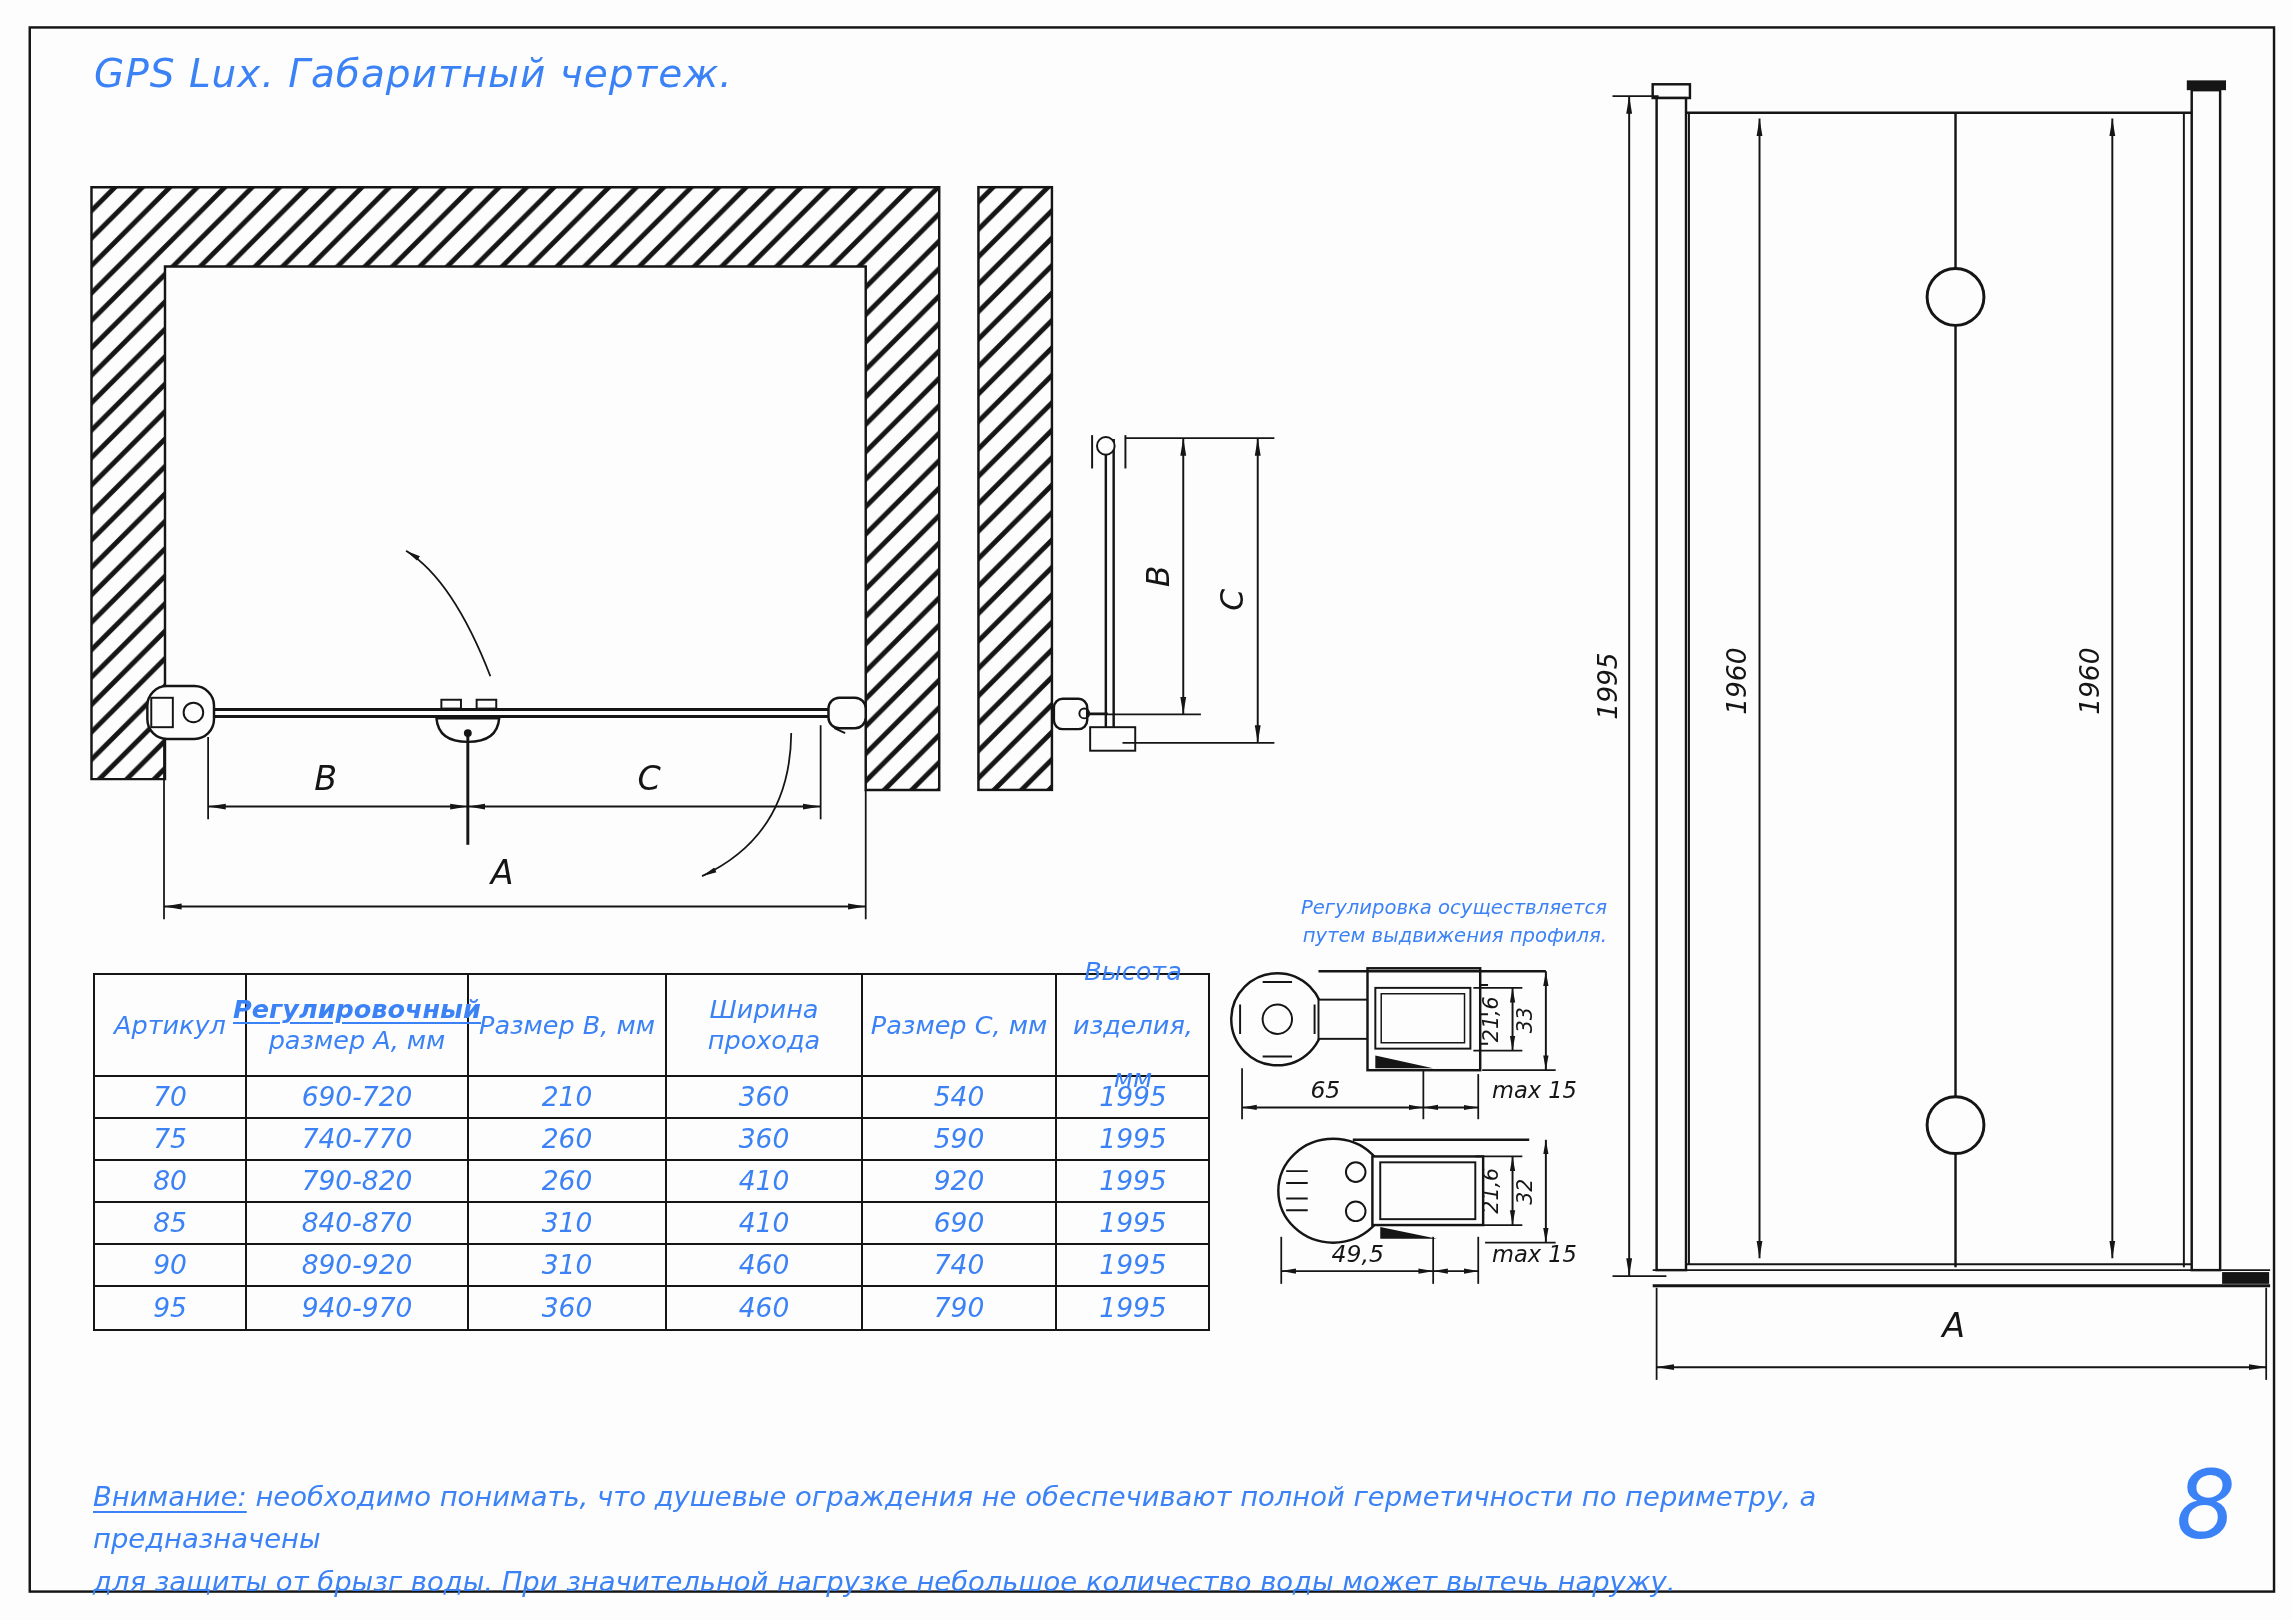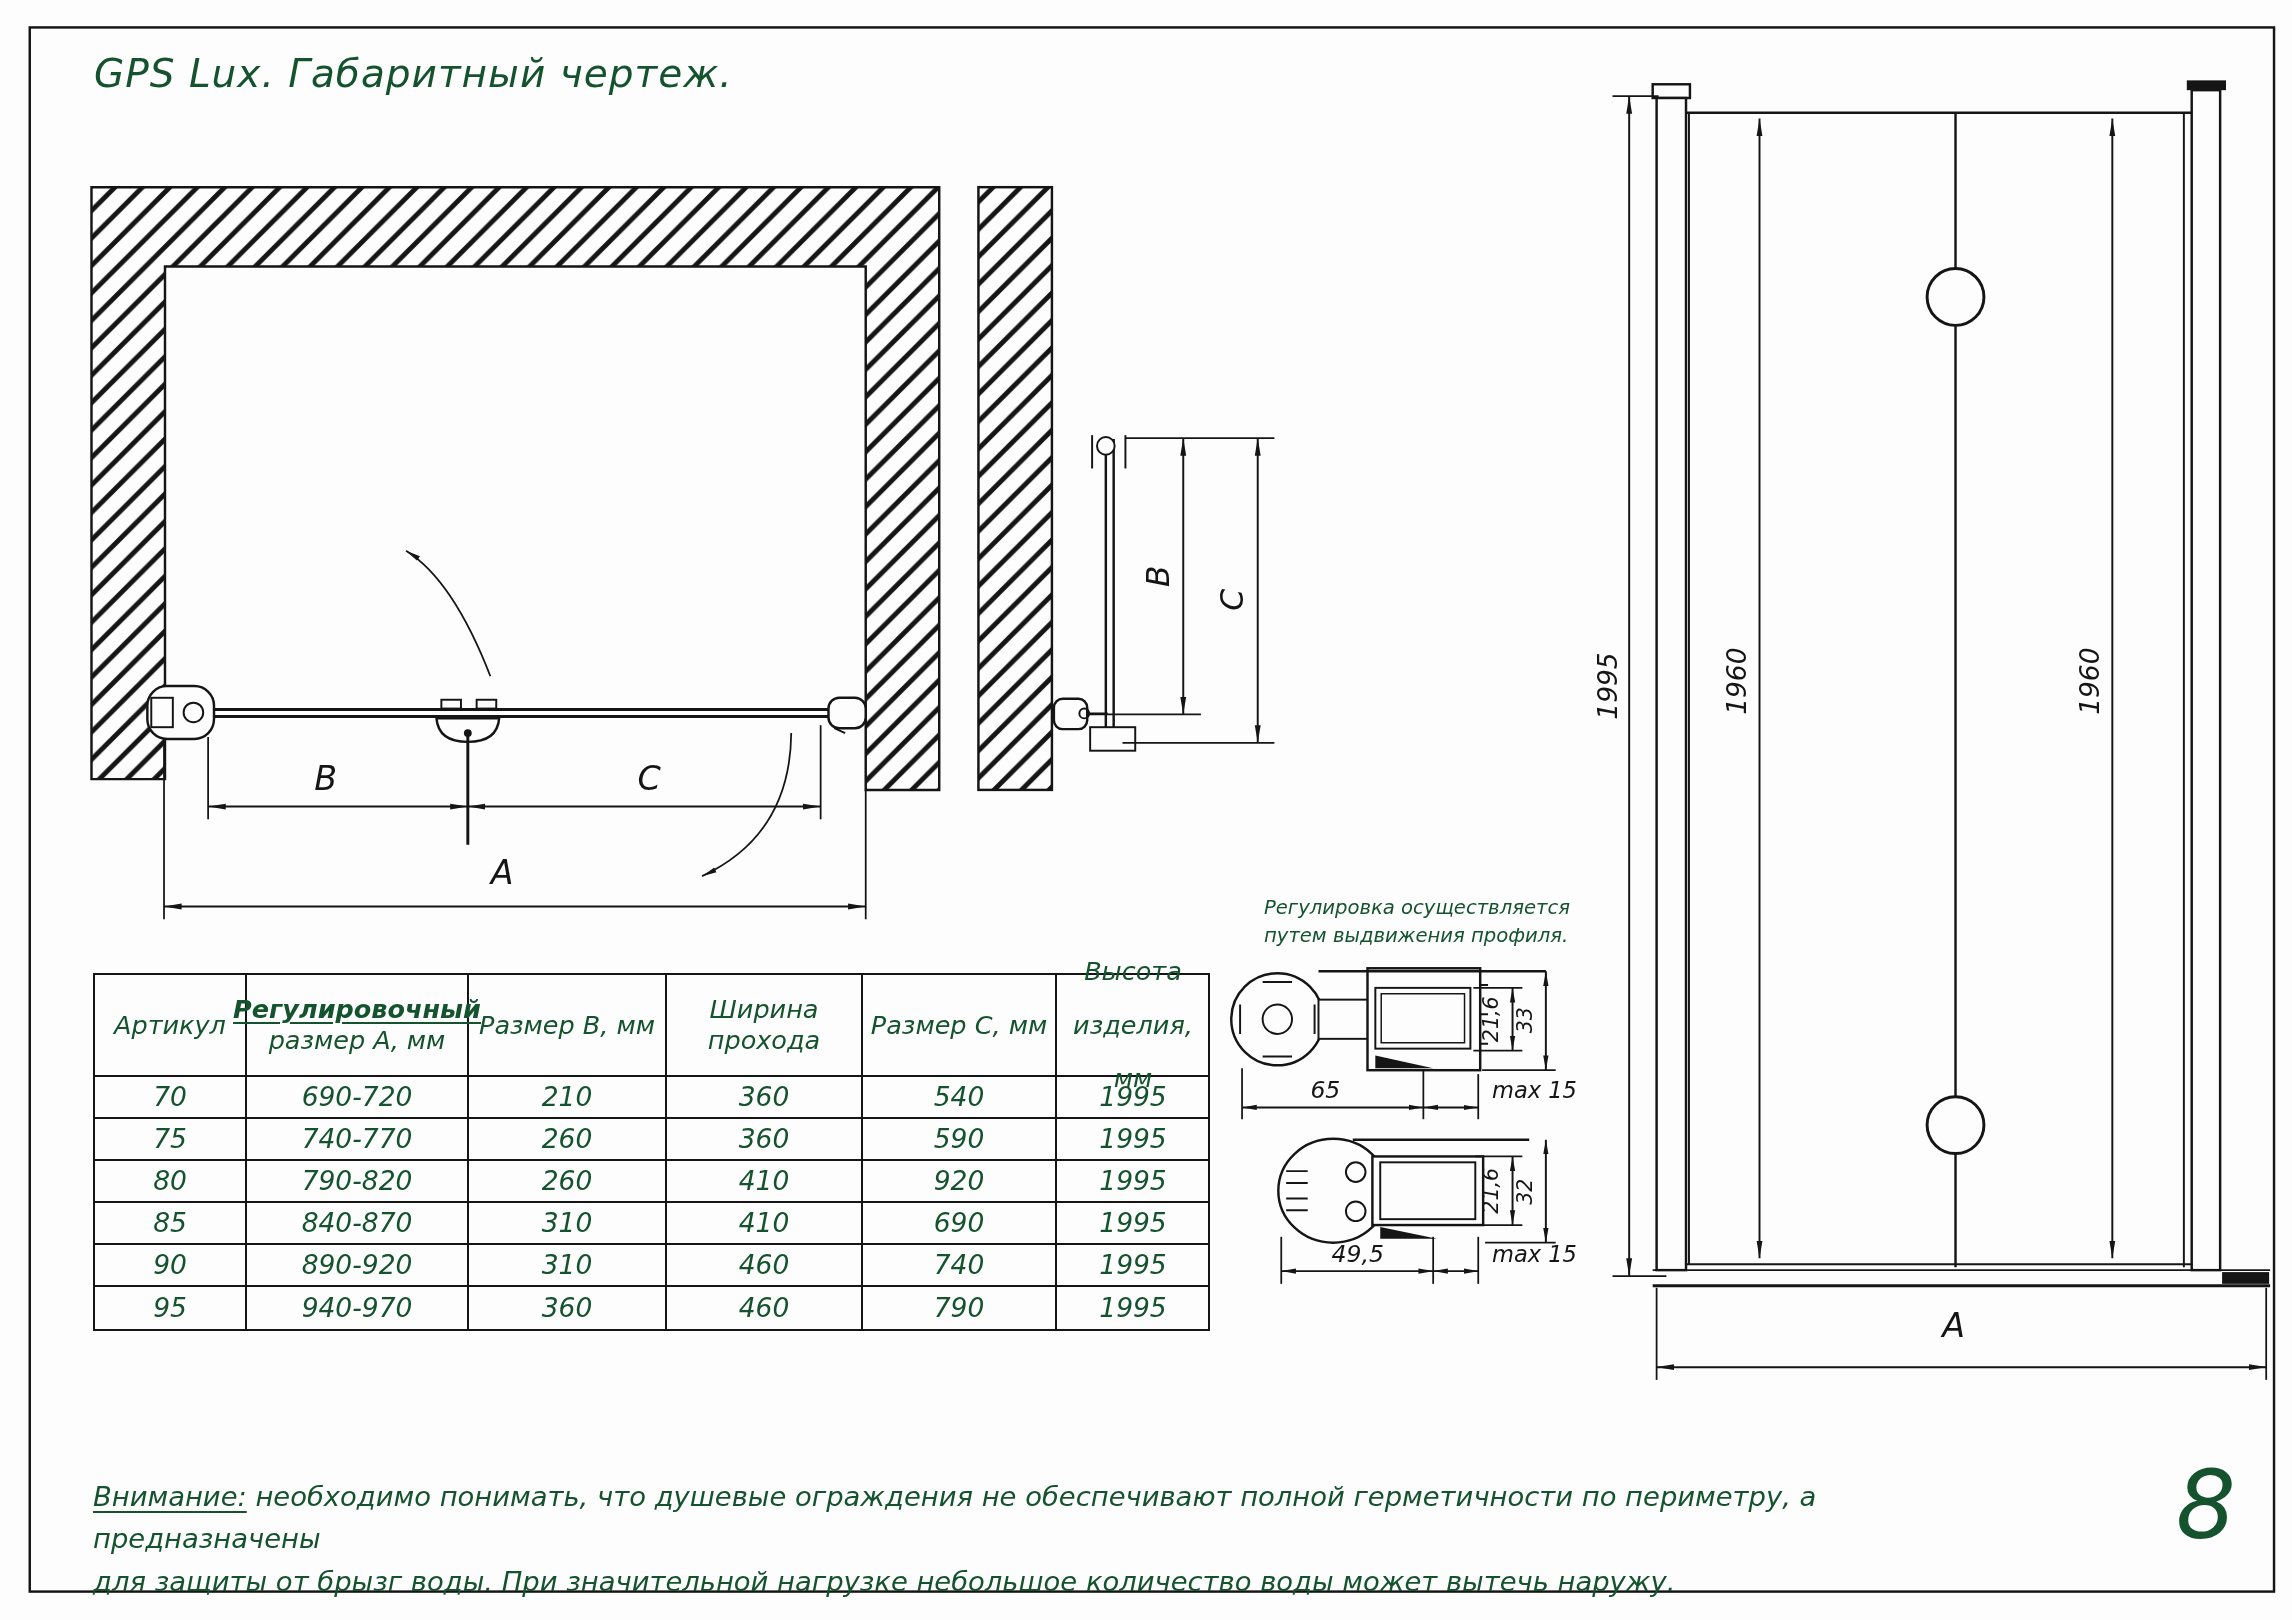--- a/index.html
+++ b/index.html
@@ -1,22 +1,22 @@
 <!DOCTYPE html>
 <html><head>
 <meta charset="utf-8">
 <style>
   html,body{margin:0;padding:0;background:#e8e8e8;}
   #page{position:relative;width:2293px;height:1620px;background:#fdfdfd;overflow:hidden;
-        font-family:"DejaVu Sans",sans-serif;color:#14532d;}
+        font-family:"DejaVu Sans",sans-serif;color:#3b82f6;}
   #page *{box-sizing:border-box;}
   svg{position:absolute;left:0;top:0;}
   .svgtext{font-family:"DejaVu Sans",sans-serif;font-style:italic;fill:#151515;}
   #title{position:absolute;left:94px;top:51px;font-size:39px;font-style:italic;letter-spacing:1px;}
-  #note{position:absolute;left:1264px;top:894px;width:343px;text-align:left;
+  #note{position:absolute;left:1264px;top:894px;width:343px;text-align:right;
         font-size:19.6px;font-style:italic;line-height:1.45;}
   
   #spec-table{position:absolute;left:93px;top:973px;width:1117px;
     display:grid;grid-template-columns:152px 222px 198px 196px 194px 152px;
     grid-auto-rows:42px;grid-template-rows:102px;border:2.9px solid #151515;background:#fdfdfd;}
   .cell{border-right:2px solid #151515;border-bottom:2px solid #151515;
         display:flex;flex-direction:column;align-items:center;justify-content:center;
         font-style:italic;font-size:25.5px;line-height:1.2;text-align:center;}
   .cell:nth-child(6n){border-right:none;gap:23px;}
   .cell.last-row{border-bottom:none;}

